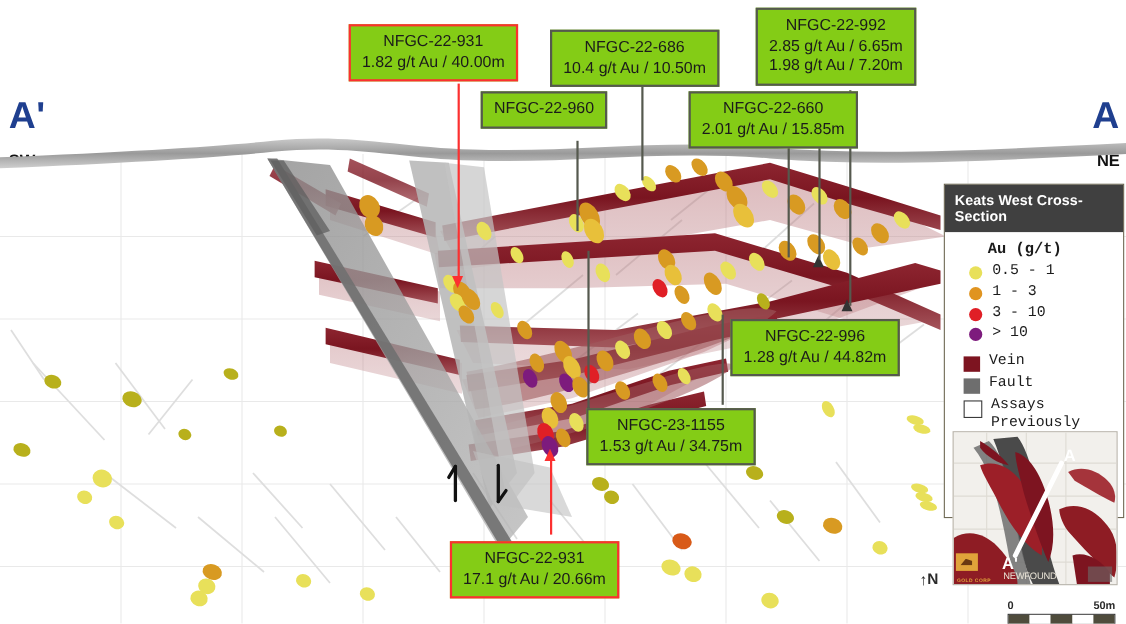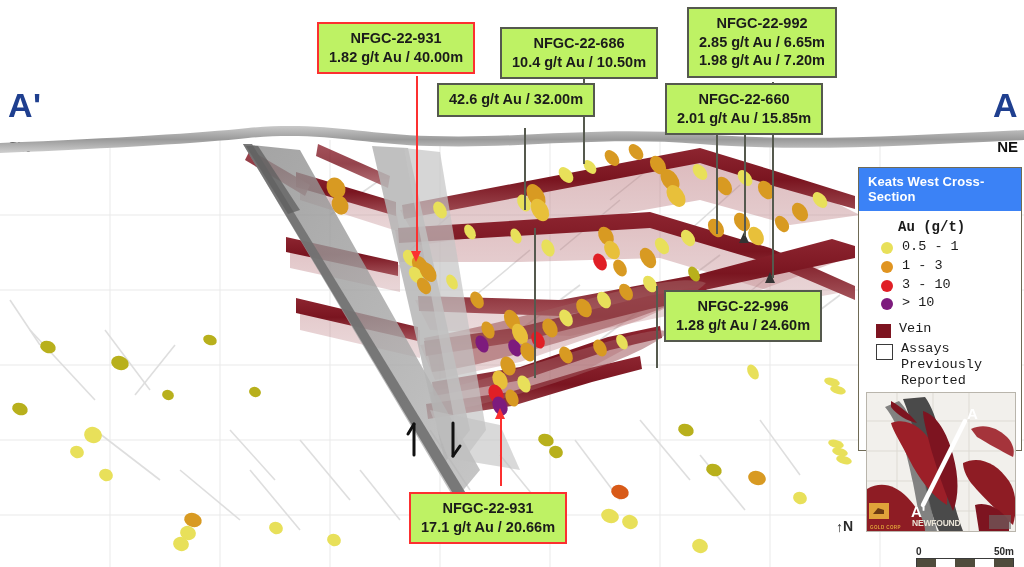--- a/index.html
+++ b/index.html
@@ -12,54 +12,54 @@
   
   .endpoint{position:absolute;line-height:1;}
   .endpoint .big{font-size:34px;font-weight:700;color:#1f3f8f;letter-spacing:.5px;}
   .endpoint .sub{font-size:15px;font-weight:700;color:#111;margin-top:17px;}
   #ep-left{left:8px;top:88px;}
   #ep-right{left:993px;top:88px;text-align:right;}
   #ep-right .big{display:block;}
   #ep-right .sub{display:block;}
 
   
-  .callout{position:absolute;background:#bef264;border:2px solid #55594e;
+  .callout{position:absolute;background:#84cc16;border:2px solid #55594e;
            box-sizing:border-box;text-align:center;padding:5px 10px 6px 10px;
-           font-size:14.5px;font-weight:700;color:#1b1b1b;line-height:1.28;
+           font-size:14.5px;font-weight:400;color:#1b1b1b;line-height:1.28;
            white-space:nowrap;z-index:40;}
   .callout.current{border-color:#fc3030;}
   .callout .ln{display:block;}
 
   .leader{position:absolute;background:#55594e;width:1.6px;z-index:30;}
   .leader.current{background:#fc3030;width:1.6px;}
 
   
   #legend{position:absolute;left:858px;top:167px;width:164px;
           border:1px solid #6f6a55;background:#fff;z-index:50;box-sizing:border-box;}
-  #legend-title{background:#3b82f6;color:#fff;font-size:13px;font-weight:700;
+  #legend-title{background:#404040;color:#fff;font-size:13px;font-weight:700;
                 padding:6px 8px 7px 9px;letter-spacing:.1px;}
   #legend-body{padding:7px 8px 8px 9px;font-family:Liberation Mono, monospace;}
   .lg-head{font-size:14px;font-weight:700;margin:1px 0 4px 30px;color:#1b1b1b;}
   .lg-row{display:flex;align-items:flex-start;margin:0 0 3px 0;}
   .lg-dot{width:12px;height:12px;border-radius:50%;margin:3px 9px 0 13px;flex:0 0 auto;}
   .lg-sq{width:15px;height:14px;margin:3px 8px 0 8px;flex:0 0 auto;}
   .lg-sq.hollow{background:#fff;border:1.5px solid #3a3a3a;}
   .lg-sq.hollow-red{background:#fff;border:1.8px solid #fc3030;}
   .lg-txt{font-size:13.5px;color:#1b1b1b;line-height:1.17;}
   .lg-gap{height:7px;}
 
   
   #inset{position:absolute;left:866px;top:392px;width:148px;height:138px;
          background:#f4f2ee;border:1px solid #b9b5ac;overflow:hidden;z-index:50;}
   #inset svg{display:block;}
   #logo{position:absolute;left:2px;bottom:2px;width:62px;height:26px;z-index:3;}
   #logo .mark{position:absolute;left:0;top:0;width:20px;height:16px;background:#e0a33a;}
   #logo .mark:after{content:"";position:absolute;left:4px;top:5px;width:11px;height:6px;
                     background:#6b3a12;clip-path:polygon(0 100%,45% 0,100% 35%,100% 100%);}
-  #logo .nf{position:absolute;left:0;top:15px;font-size:8.5px;font-weight:700;
+  #logo .nf{position:absolute;left:0;top:15px;font-size:8.5px;font-weight:400;
             color:#e8e3d6;letter-spacing:-.2px;padding-left:43px;}
   #logo .gc{position:absolute;left:1px;top:22px;font-size:4.5px;font-weight:700;
             color:#e0a33a;letter-spacing:.4px;}
 
   #northarrow{position:absolute;left:836px;top:518px;z-index:50;
               font-size:14px;font-weight:700;color:#2a2a2a;}
   #northarrow .arw{display:inline-block;transform:translateY(1px);}
 
   #scalebar{position:absolute;left:916px;top:546px;width:98px;z-index:50;}
   #scalebar .nums{position:relative;height:12px;font-size:10px;font-weight:700;color:#2a2a2a;}
@@ -344,33 +344,37 @@
     <span class="ln">10.4 g/t Au / 10.50m</span>
   </div>
 
   <div class="callout" style="left:687px;top:7px;">
     <span class="ln">NFGC-22-992</span>
     <span class="ln">2.85 g/t Au / 6.65m</span>
     <span class="ln">1.98 g/t Au / 7.20m</span>
   </div>
 
   <div class="callout" style="left:437px;top:83px;">
-    <span class="ln">42.6 g/t Au / 32.00m</span>
-  </div>
-
-  <div class="callout" style="left:665px;top:83px;">
+    <span class="ln">NFGC-22-960</span>
+  </div>
+
+  <div class="callout" style="left:626px;top:83px;">
     <span class="ln">NFGC-22-660</span>
     <span class="ln">2.01 g/t Au / 15.85m</span>
   </div>
 
   <div class="callout" style="left:664px;top:290px;">
     <span class="ln">NFGC-22-996</span>
-    <span class="ln">1.28 g/t Au / 24.60m</span>
-  </div>
-
+    <span class="ln">1.28 g/t Au / 44.82m</span>
+  </div>
+
+  <div class="callout" style="left:533px;top:371px;">
+    <span class="ln">NFGC-23-1155</span>
+    <span class="ln">1.53 g/t Au / 34.75m</span>
+  </div>
 
   <div class="callout current" style="left:409px;top:492px;">
     <span class="ln">NFGC-22-931</span>
     <span class="ln">17.1 g/t Au / 20.66m</span>
   </div>
 
   <div id="legend">
     <div id="legend-title">Keats West Cross-Section</div>
     <div id="legend-body">
       <div class="lg-head">Au (g/t)</div>
@@ -390,20 +394,24 @@
       <div class="lg-row">
         <span class="lg-dot" style="background:#7d1b7d"></span>
         <span class="lg-txt">&gt; 10</span>
       </div>
 
       <div class="lg-gap"></div>
 
       <div class="lg-row">
         <span class="lg-sq" style="background:#7d1420"></span>
         <span class="lg-txt">Vein</span>
+      </div>
+      <div class="lg-row">
+        <span class="lg-sq" style="background:#6e6e6e"></span>
+        <span class="lg-txt">Fault</span>
       </div>
       <div class="lg-row">
         <span class="lg-sq hollow"></span>
         <span class="lg-txt">Assays Previously Reported</span>
       </div>
       <div class="lg-row">
         <span class="lg-sq hollow-red"></span>
         <span class="lg-txt">Current Assays Reported</span>
       </div>
     </div>

